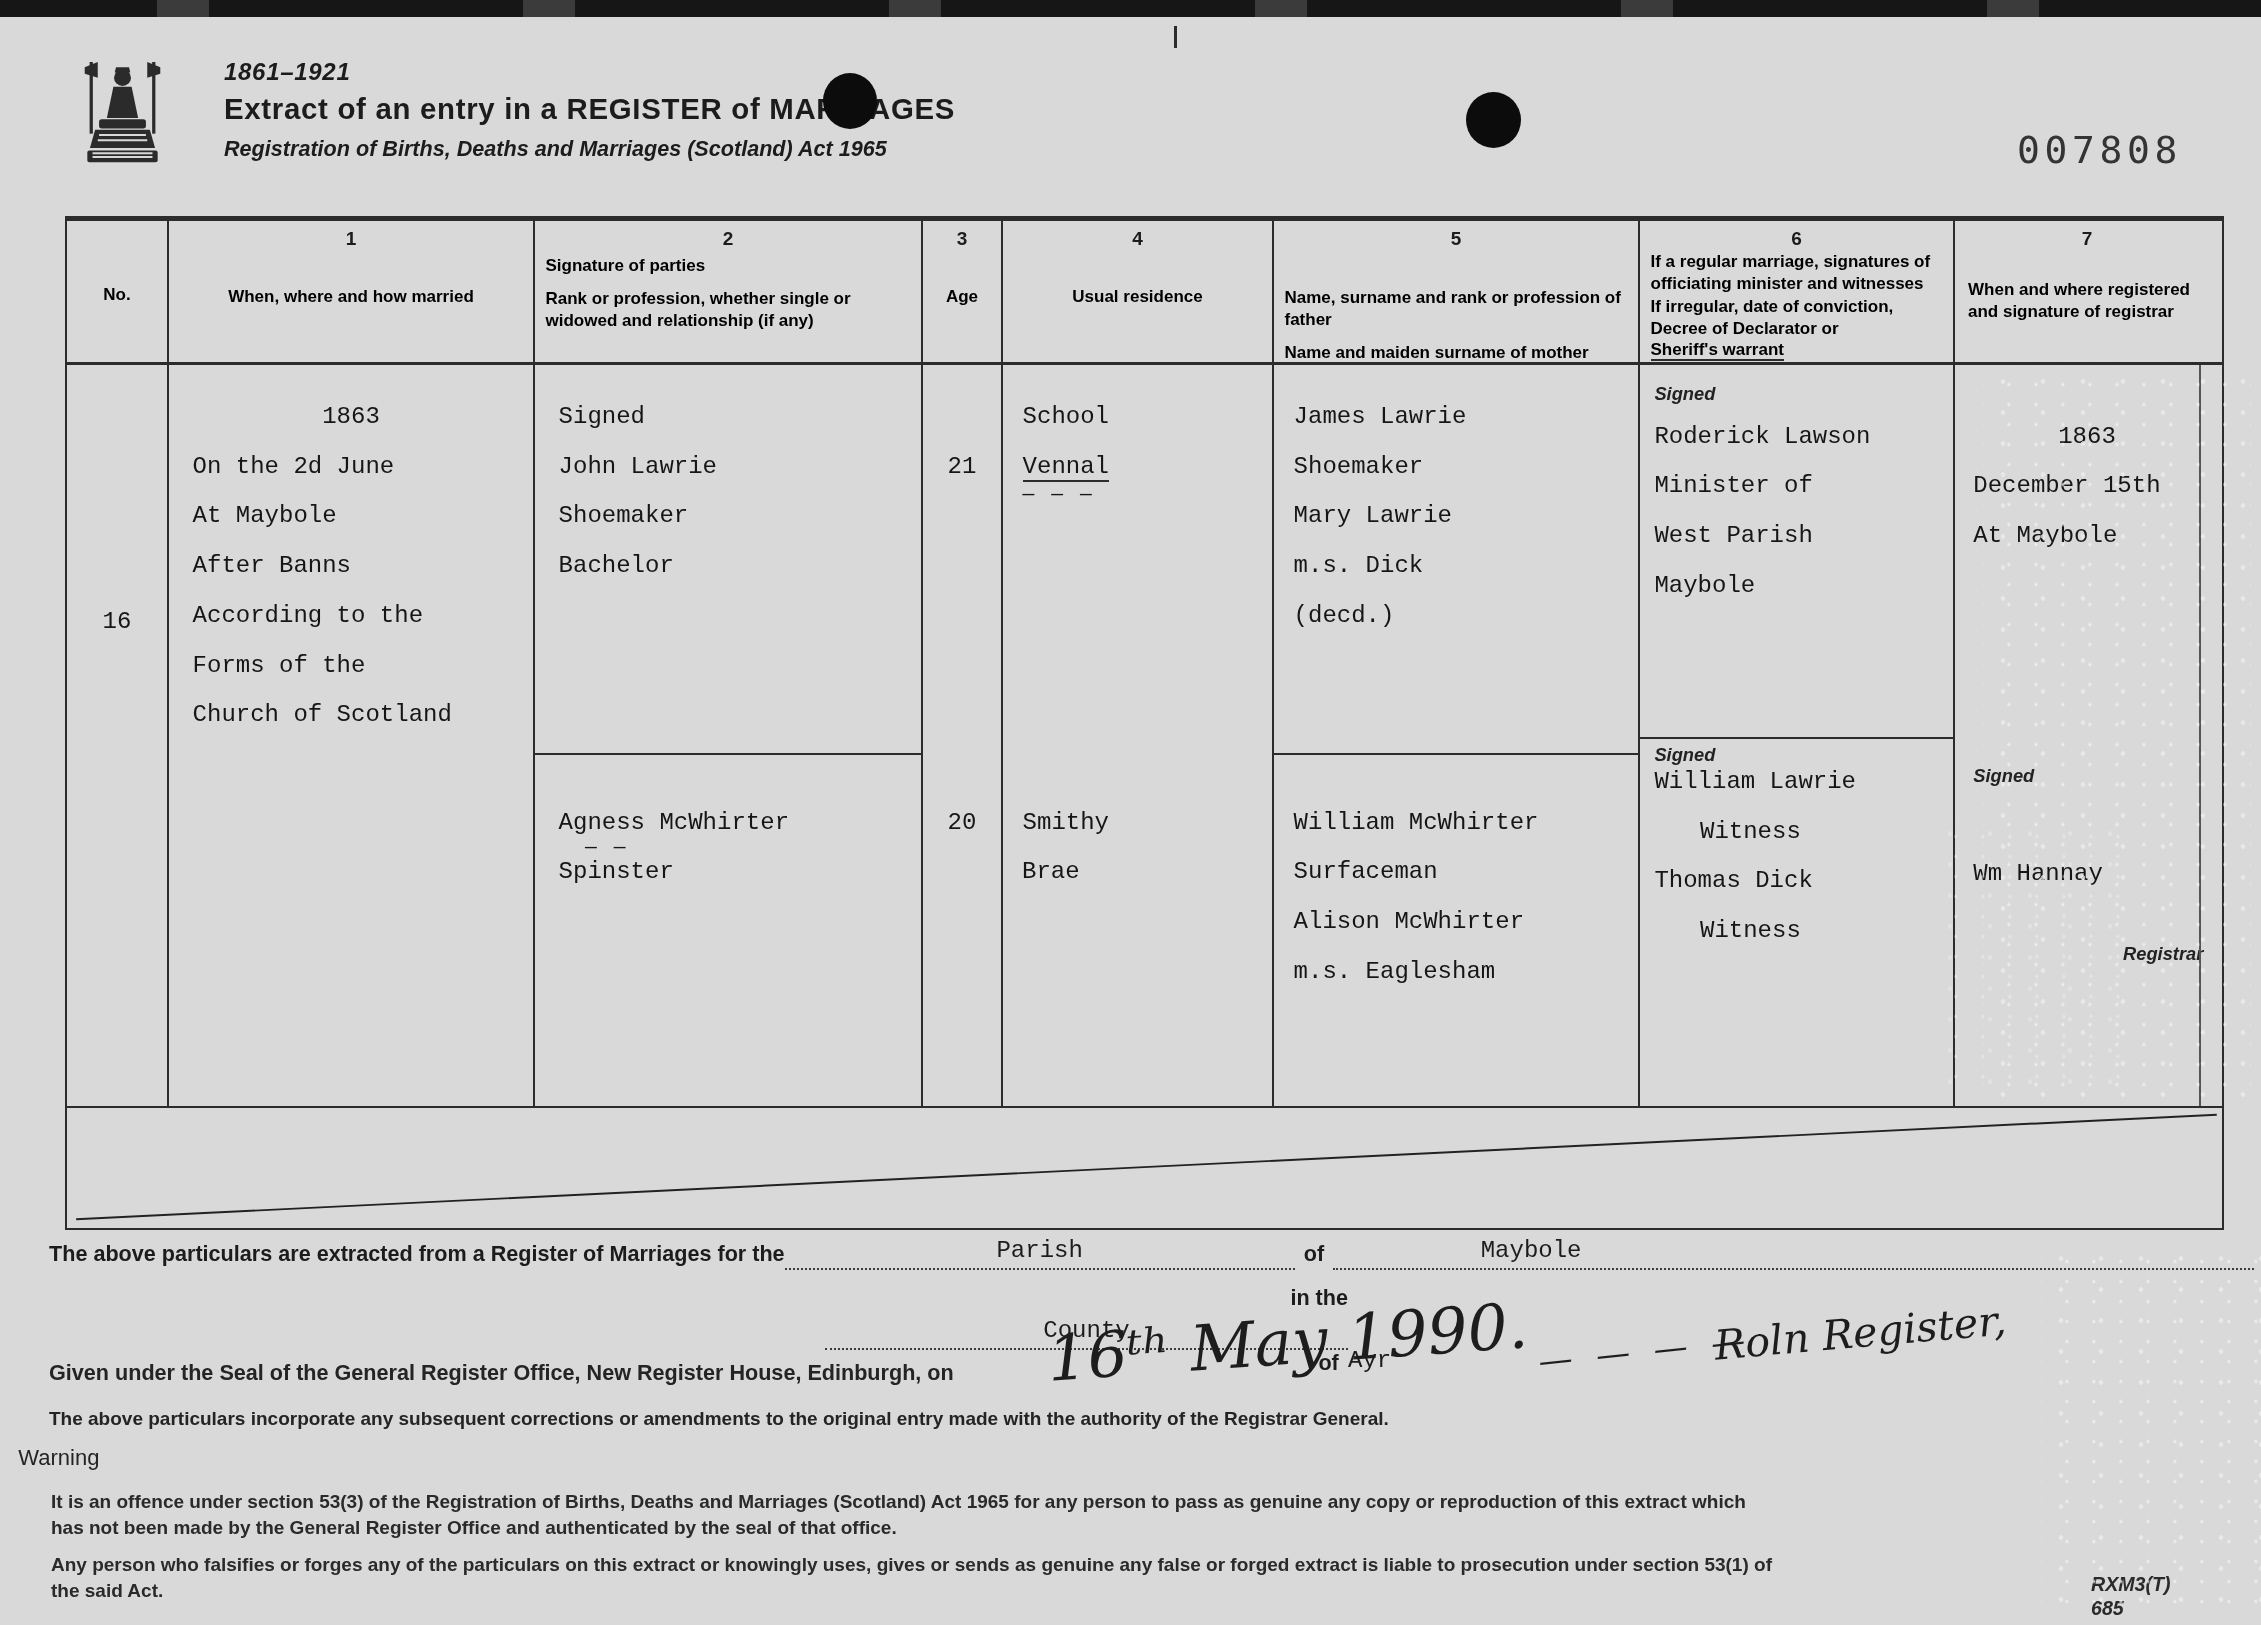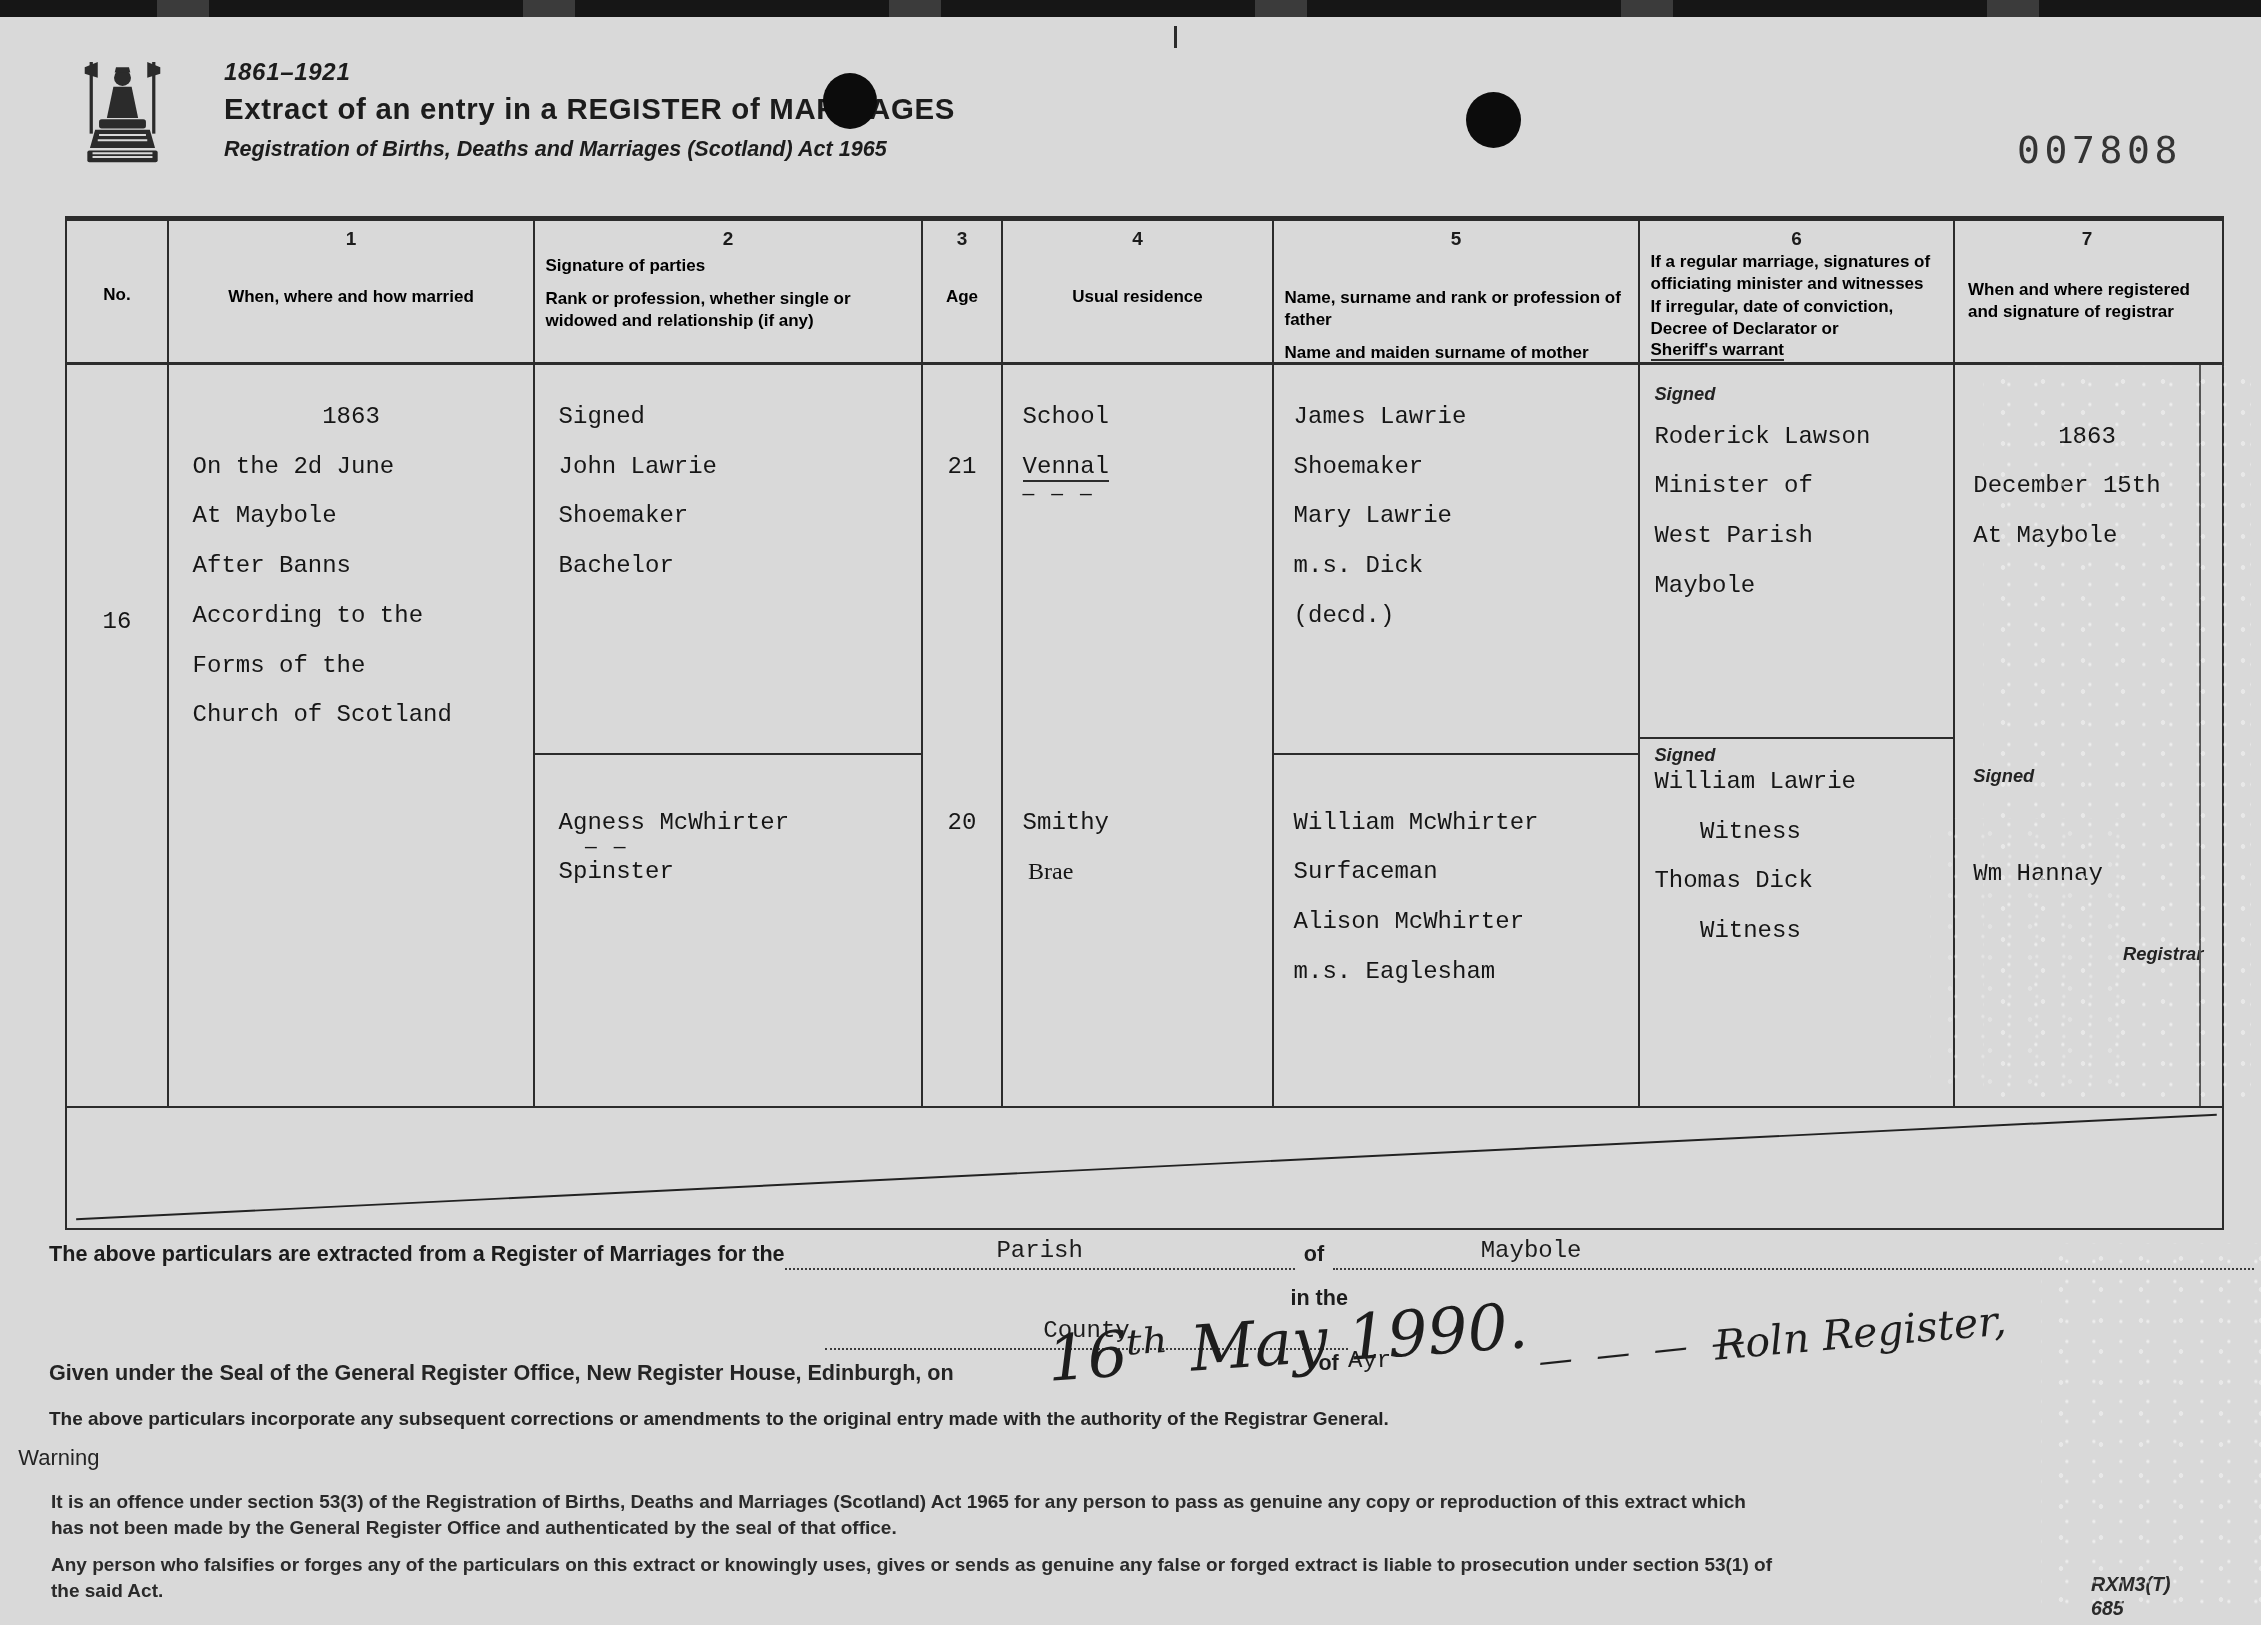--- a/index.html
+++ b/index.html
@@ -184,21 +184,21 @@
       <div class="td w-c3">
         <div class="tw bl ctr" style="top:88px;">21</div>
         <div class="tw bl ctr" style="top:444px;">20</div>
       </div>
 
       <div class="td w-c4">
         <div class="tw bl" style="top:38px; left:19.6px;">School</div>
         <div class="tw bl u" style="top:88px; left:19.6px;">Vennal</div>
         <div class="marks" style="top:119px; left:19.6px;">—  — —</div>
         <div class="tw bl" style="top:444px; left:19.6px;">Smithy</div>
-        <div class="tw bl" style="top:493px; left:25px;font-family:Liberation Serif, serif;">Brae</div>
+        <div class="tw bl" style="top:493px; left:19px;">Brae</div>
       </div>
 
       <div class="td w-c5">
         <div class="tw bl" style="top:38px; left:19.6px;">James Lawrie</div>
         <div class="tw bl" style="top:88px; left:19.6px;">Shoemaker</div>
         <div class="tw bl" style="top:137px; left:19.6px;">Mary Lawrie</div>
         <div class="tw bl" style="top:187px; left:19.6px;">m.s. Dick</div>
         <div class="tw bl" style="top:237px; left:19.6px;">(decd.)</div>
         <div class="cdiv" style="top:388px;"></div>
         <div class="tw bl" style="top:444px; left:19.6px;">William McWhirter</div>

